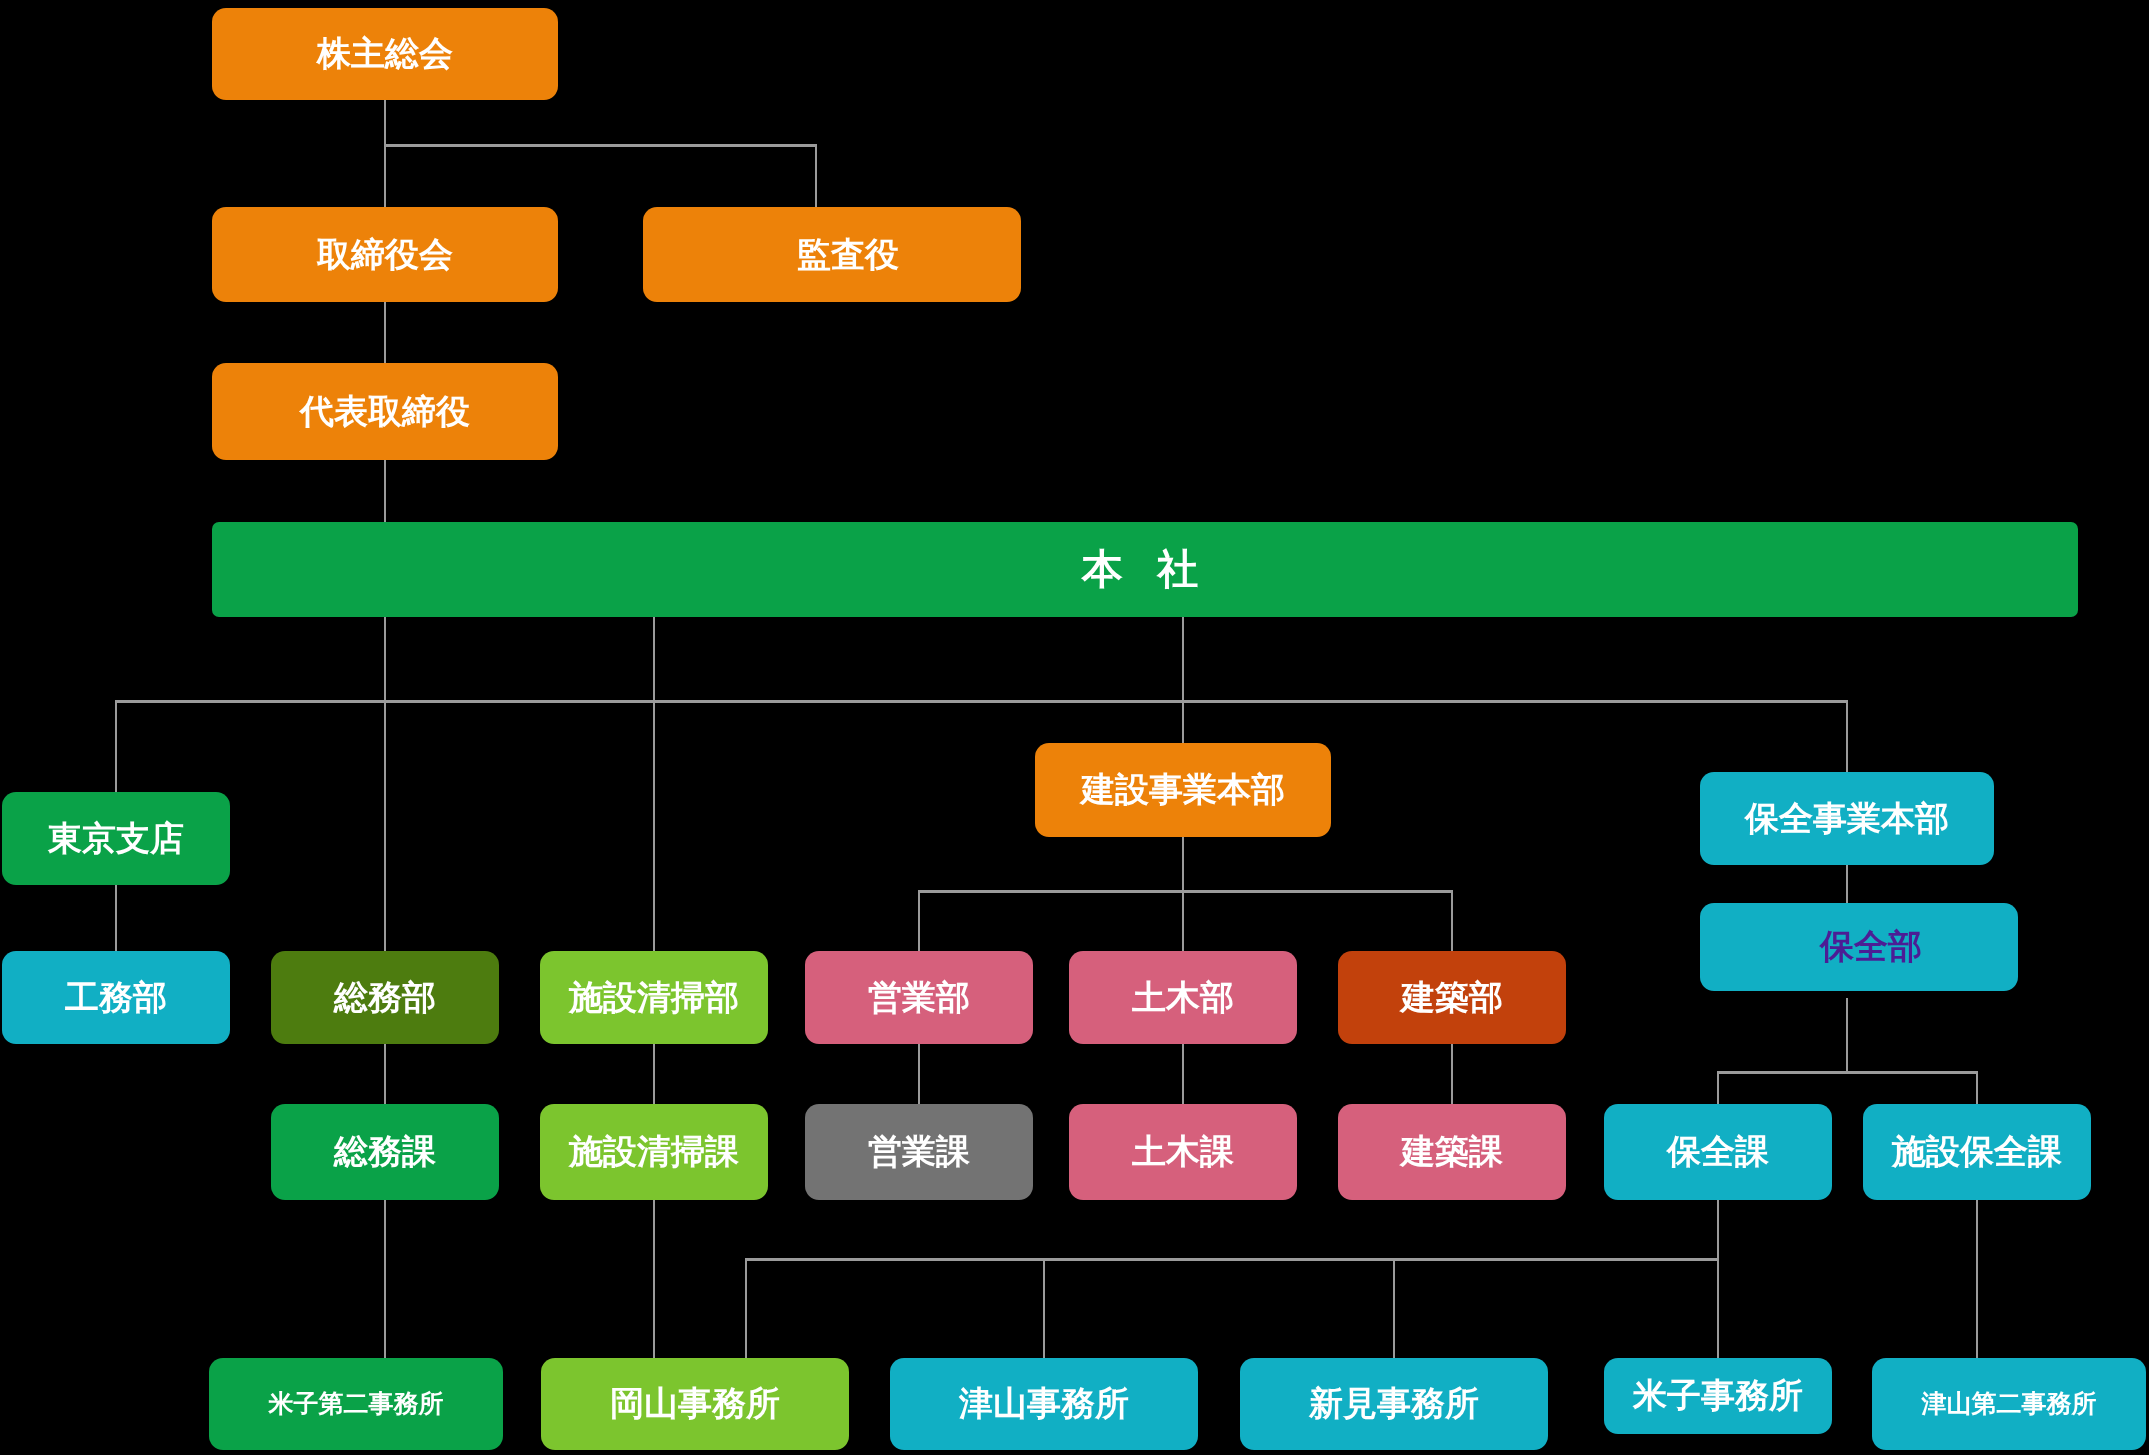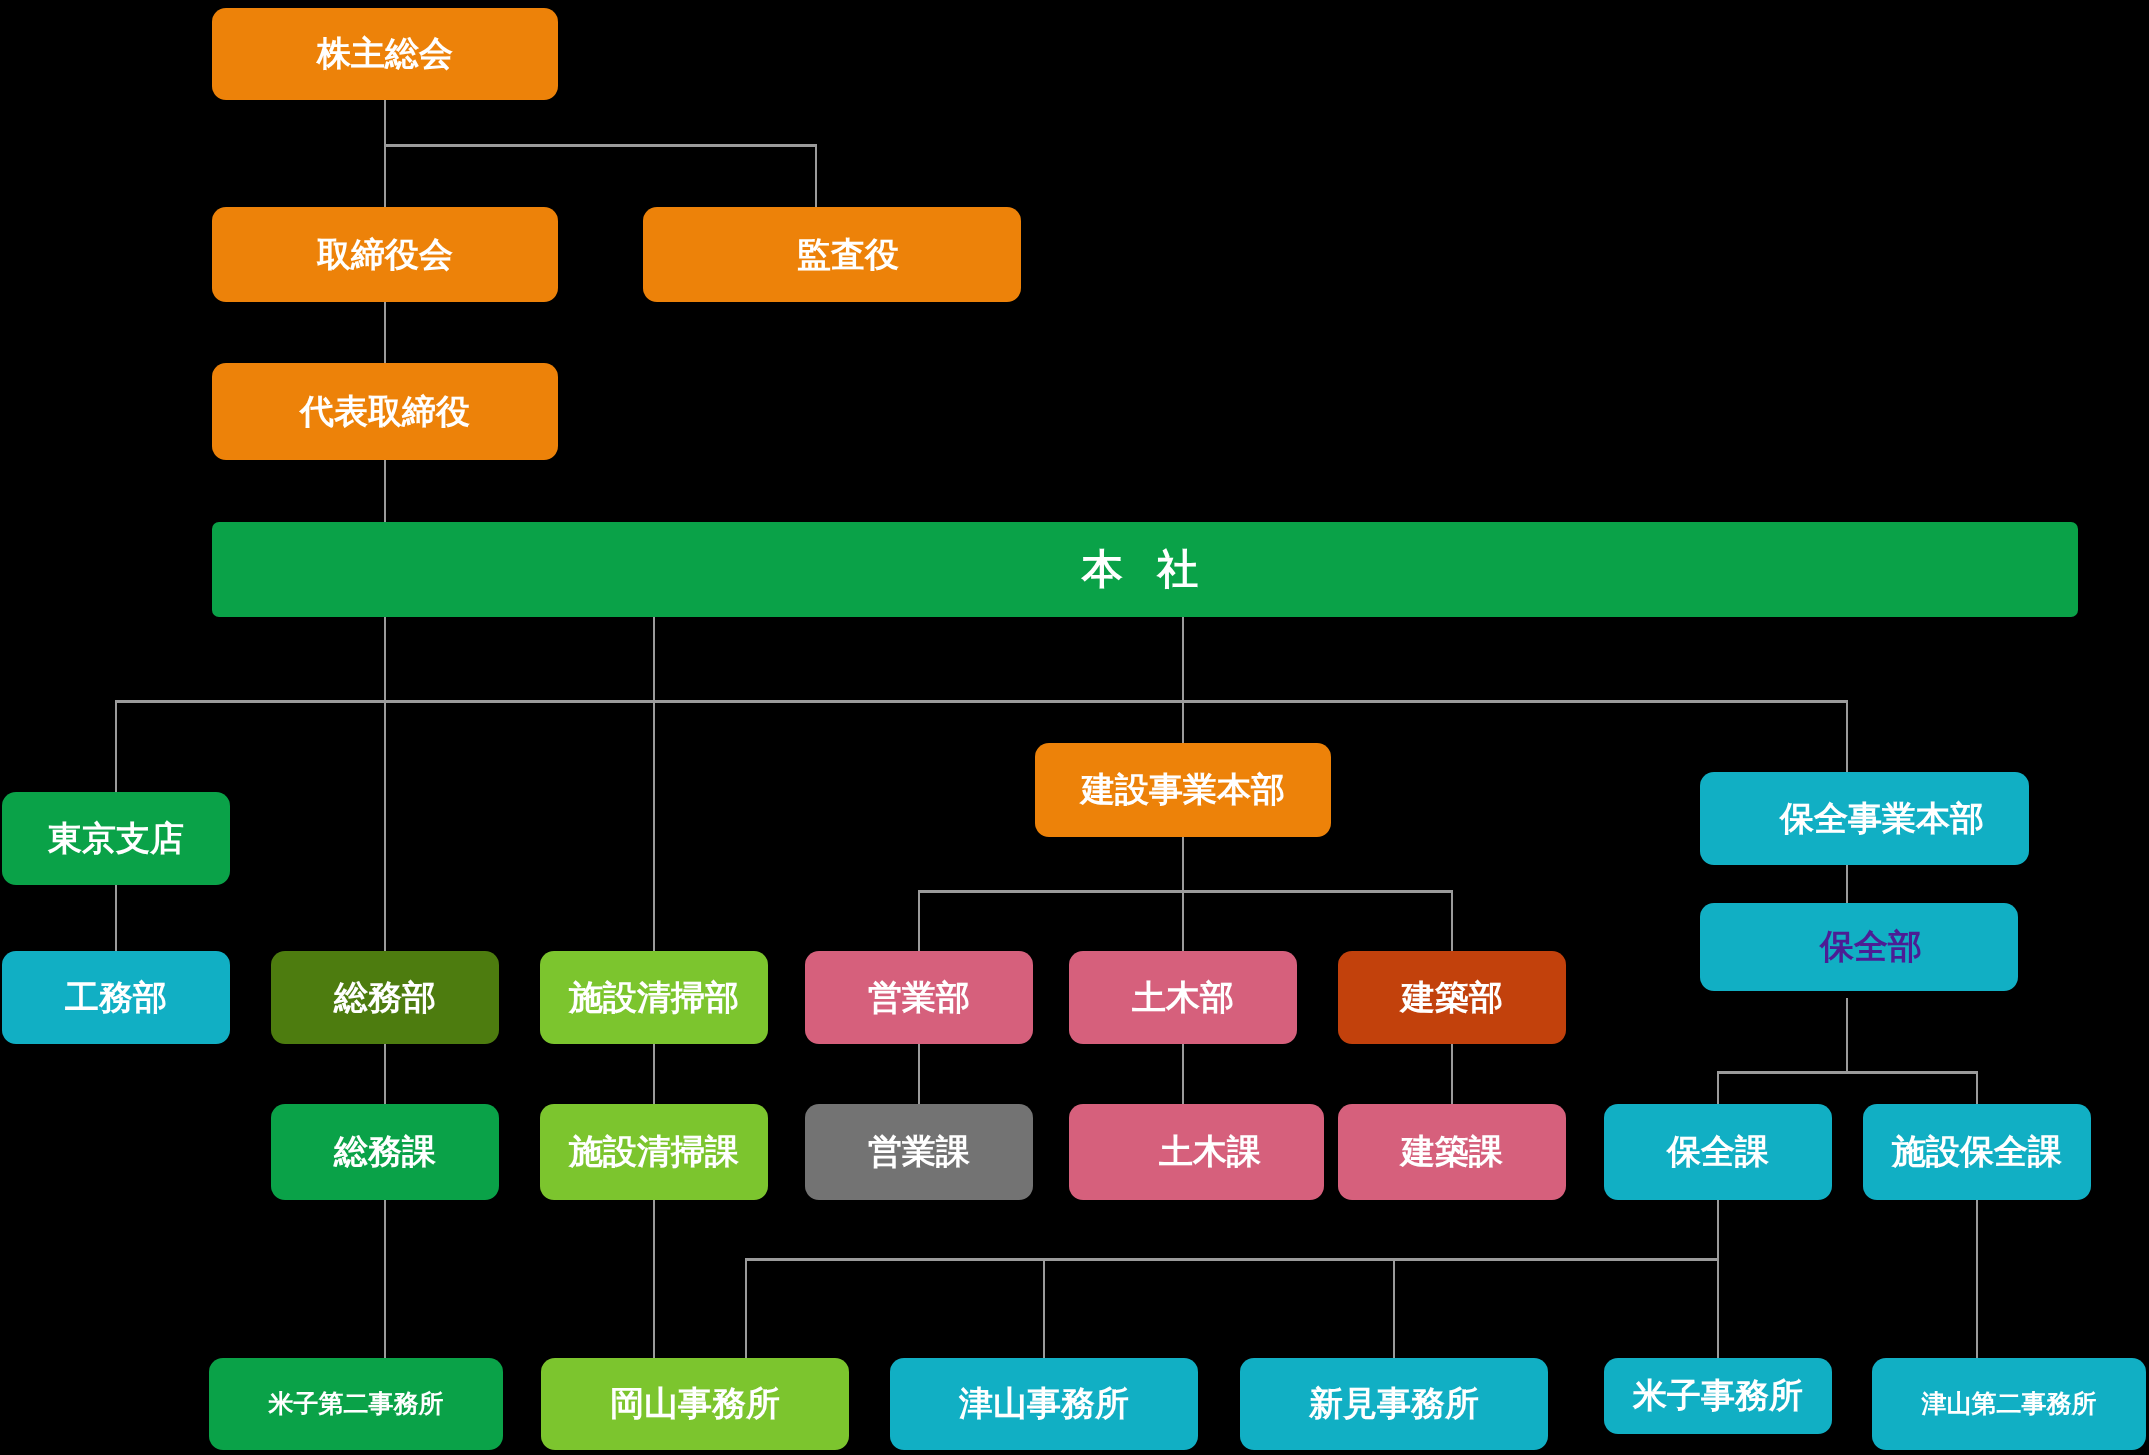--- a/index.html
+++ b/index.html
@@ -80,21 +80,21 @@
     </div>
     <div class="node banner" style="left: 212px; top: 522px; width: 1866px; height: 95px; background: rgb(10, 162, 72); color: rgb(255, 255, 255);">
       <span>本 社</span>
     </div>
     <div class="node" style="left: 1035px; top: 743px; width: 296px; height: 94px; background: rgb(237, 130, 9); color: rgb(255, 255, 255);">
       <span>建設事業本部</span>
     </div>
     <div class="node" style="left: 2px; top: 792px; width: 228px; height: 93px; background: rgb(10, 162, 72); color: rgb(255, 255, 255);">
       <span>東京支店</span>
     </div>
-    <div class="node" style="left: 1700px; top: 772px; width: 294px; height: 93px; background: rgb(17, 175, 196); color: rgb(255, 255, 255); padding-left: 35px;">
+    <div class="node" style="left: 1700px; top: 772px; width: 294px; height: 93px; background: rgb(17, 175, 196); color: rgb(255, 255, 255);">
       <span>保全事業本部</span>
     </div>
     <div class="node" style="left: 1700px; top: 903px; width: 294px; height: 88px; background: rgb(17, 175, 196); color: #4c1d95; padding-left: 24px;">
       <span>保全部</span>
     </div>
     <div class="node" style="left: 2px; top: 951px; width: 228px; height: 93px; background: rgb(17, 175, 196); color: rgb(255, 255, 255);">
       <span>工務部</span>
     </div>
     <div class="node" style="left: 271px; top: 951px; width: 228px; height: 93px; background: #4d7c0f; color: rgb(255, 255, 255);">
       <span>総務部</span>
@@ -113,21 +113,21 @@
     </div>
     <div class="node" style="left: 271px; top: 1104px; width: 228px; height: 96px; background: rgb(10, 162, 72); color: rgb(255, 255, 255);">
       <span>総務課</span>
     </div>
     <div class="node" style="left: 540px; top: 1104px; width: 228px; height: 96px; background: rgb(124, 197, 46); color: rgb(255, 255, 255);">
       <span>施設清掃課</span>
     </div>
     <div class="node" style="left: 805px; top: 1104px; width: 228px; height: 96px; background: #737373; color: rgb(255, 255, 255);">
       <span>営業課</span>
     </div>
-    <div class="node" style="left: 1069px; top: 1104px; width: 228px; height: 96px; background: rgb(214, 96, 124); color: rgb(255, 255, 255); padding-left: 27px;">
+    <div class="node" style="left: 1069px; top: 1104px; width: 228px; height: 96px; background: rgb(214, 96, 124); color: rgb(255, 255, 255);">
       <span>土木課</span>
     </div>
     <div class="node" style="left: 1338px; top: 1104px; width: 228px; height: 96px; background: rgb(214, 96, 124); color: rgb(255, 255, 255);">
       <span>建築課</span>
     </div>
     <div class="node" style="left: 1604px; top: 1104px; width: 228px; height: 96px; background: rgb(17, 175, 196); color: rgb(255, 255, 255);">
       <span>保全課</span>
     </div>
     <div class="node" style="left: 1863px; top: 1104px; width: 228px; height: 96px; background: rgb(17, 175, 196); color: rgb(255, 255, 255);">
       <span>施設保全課</span>

